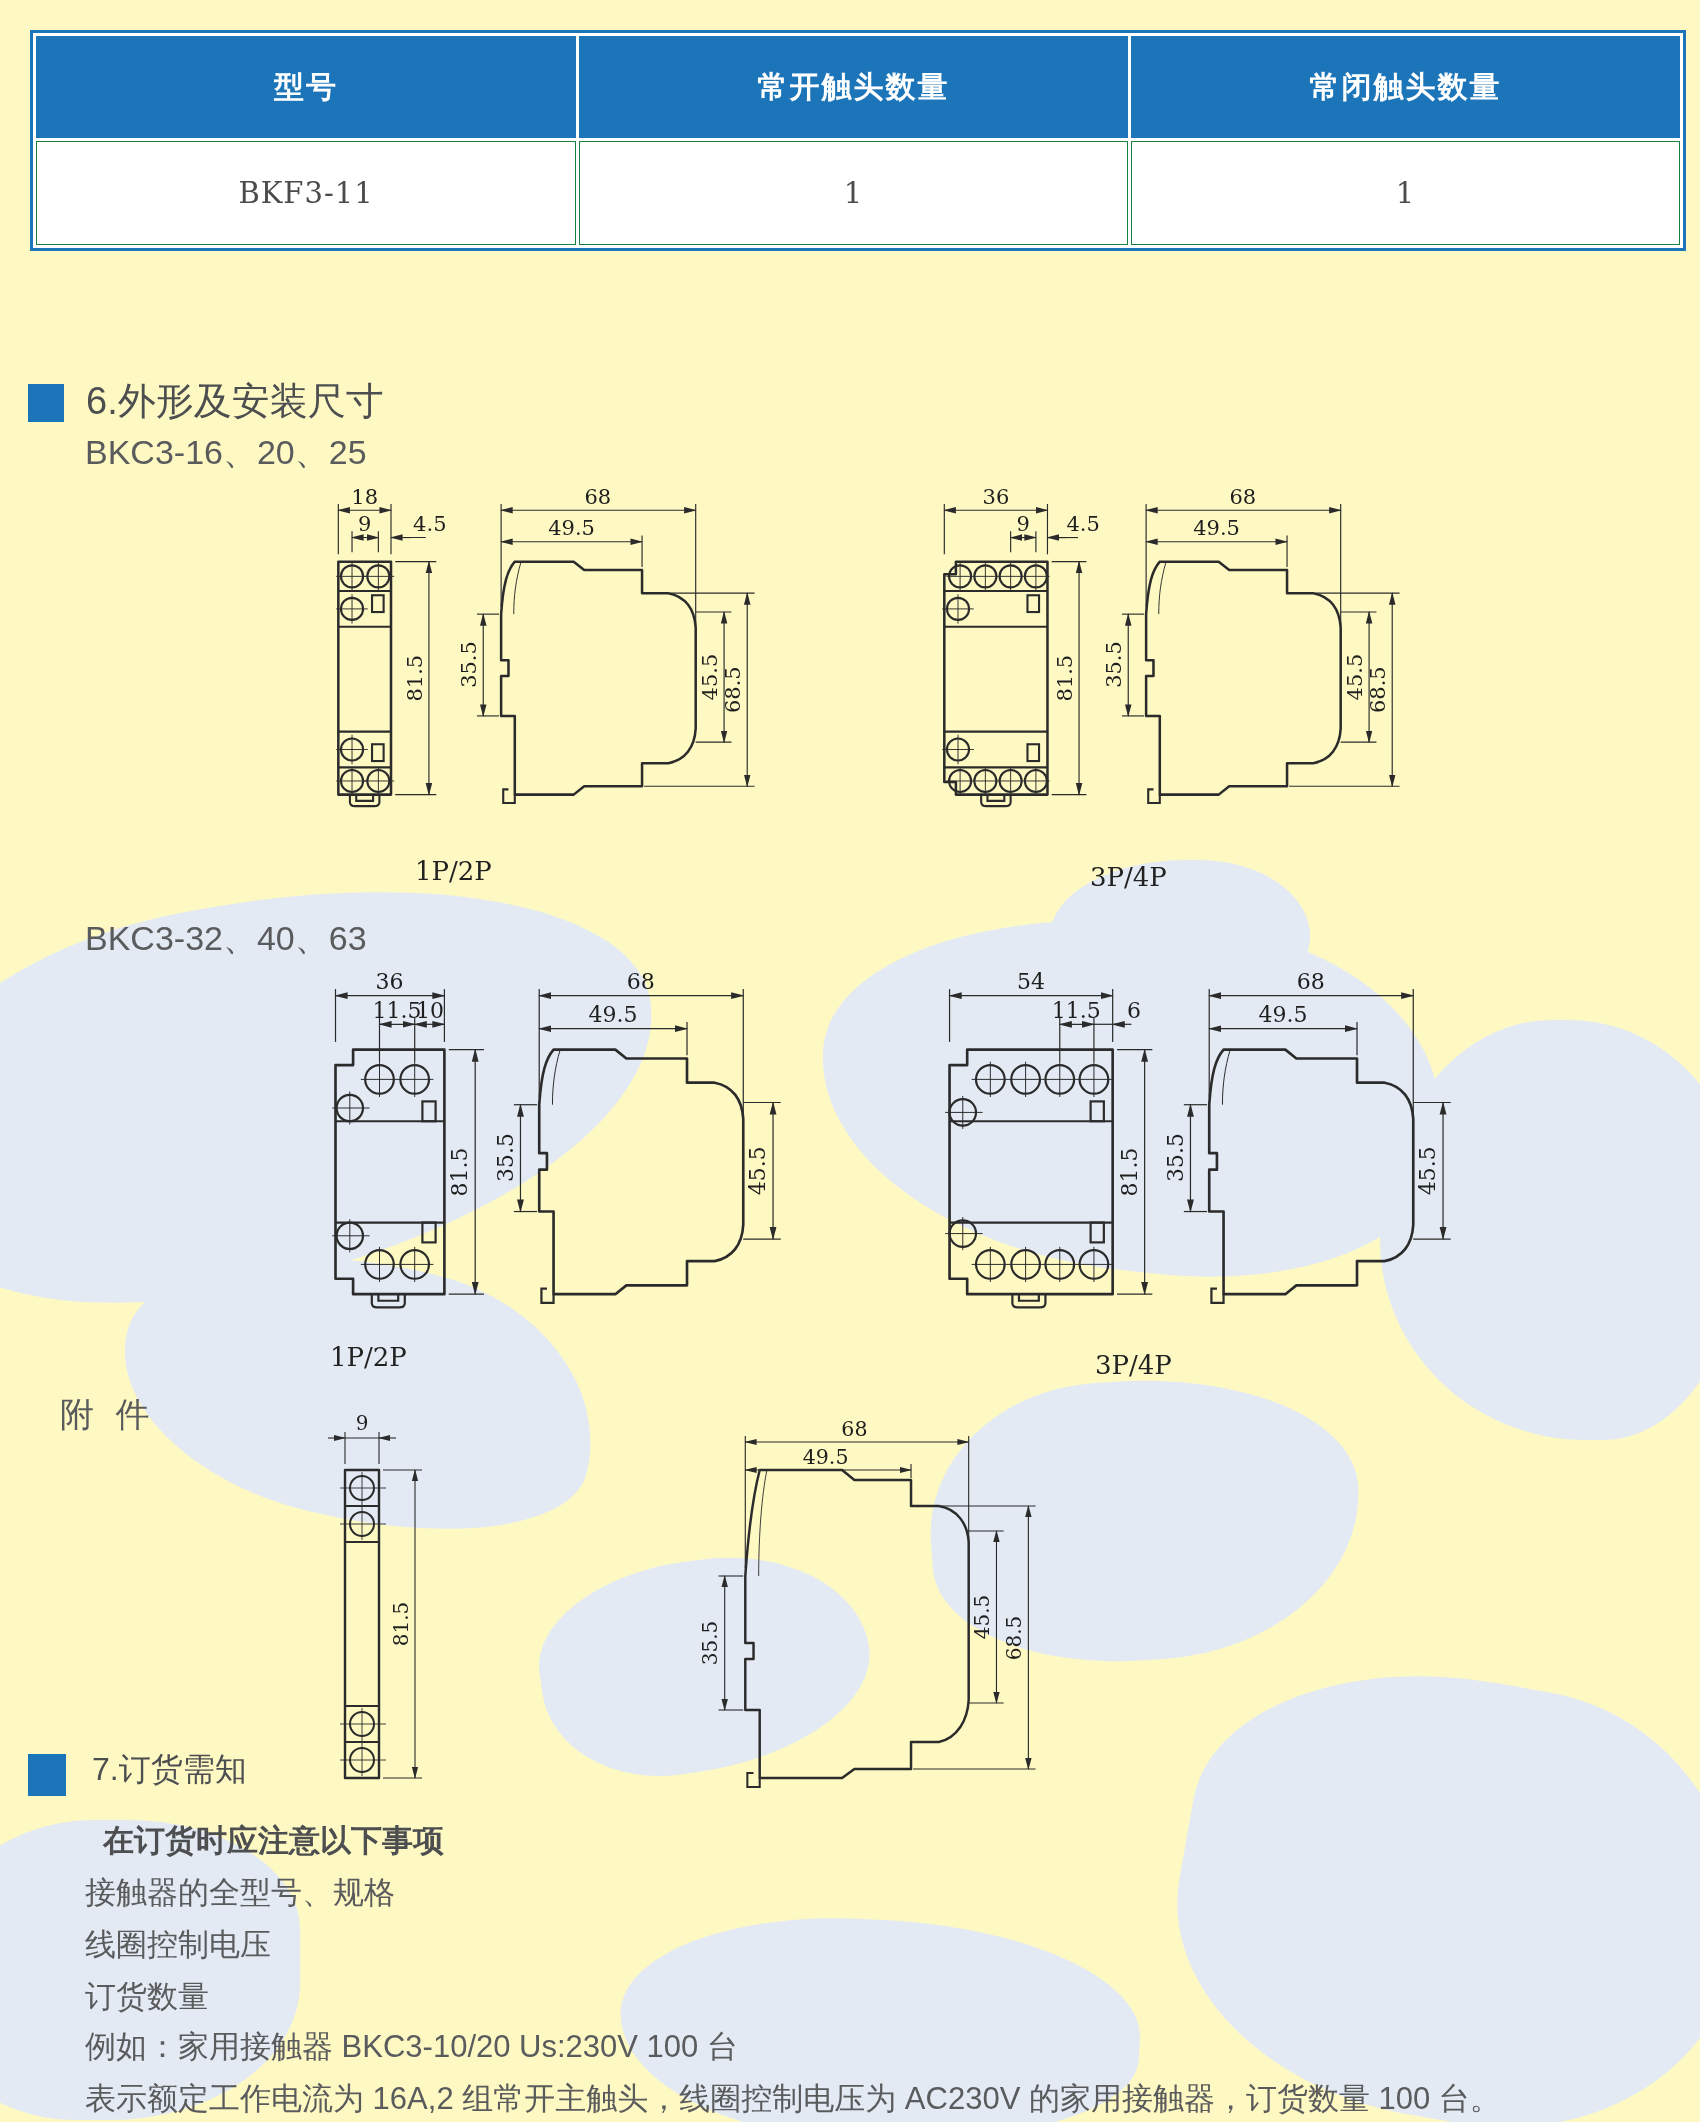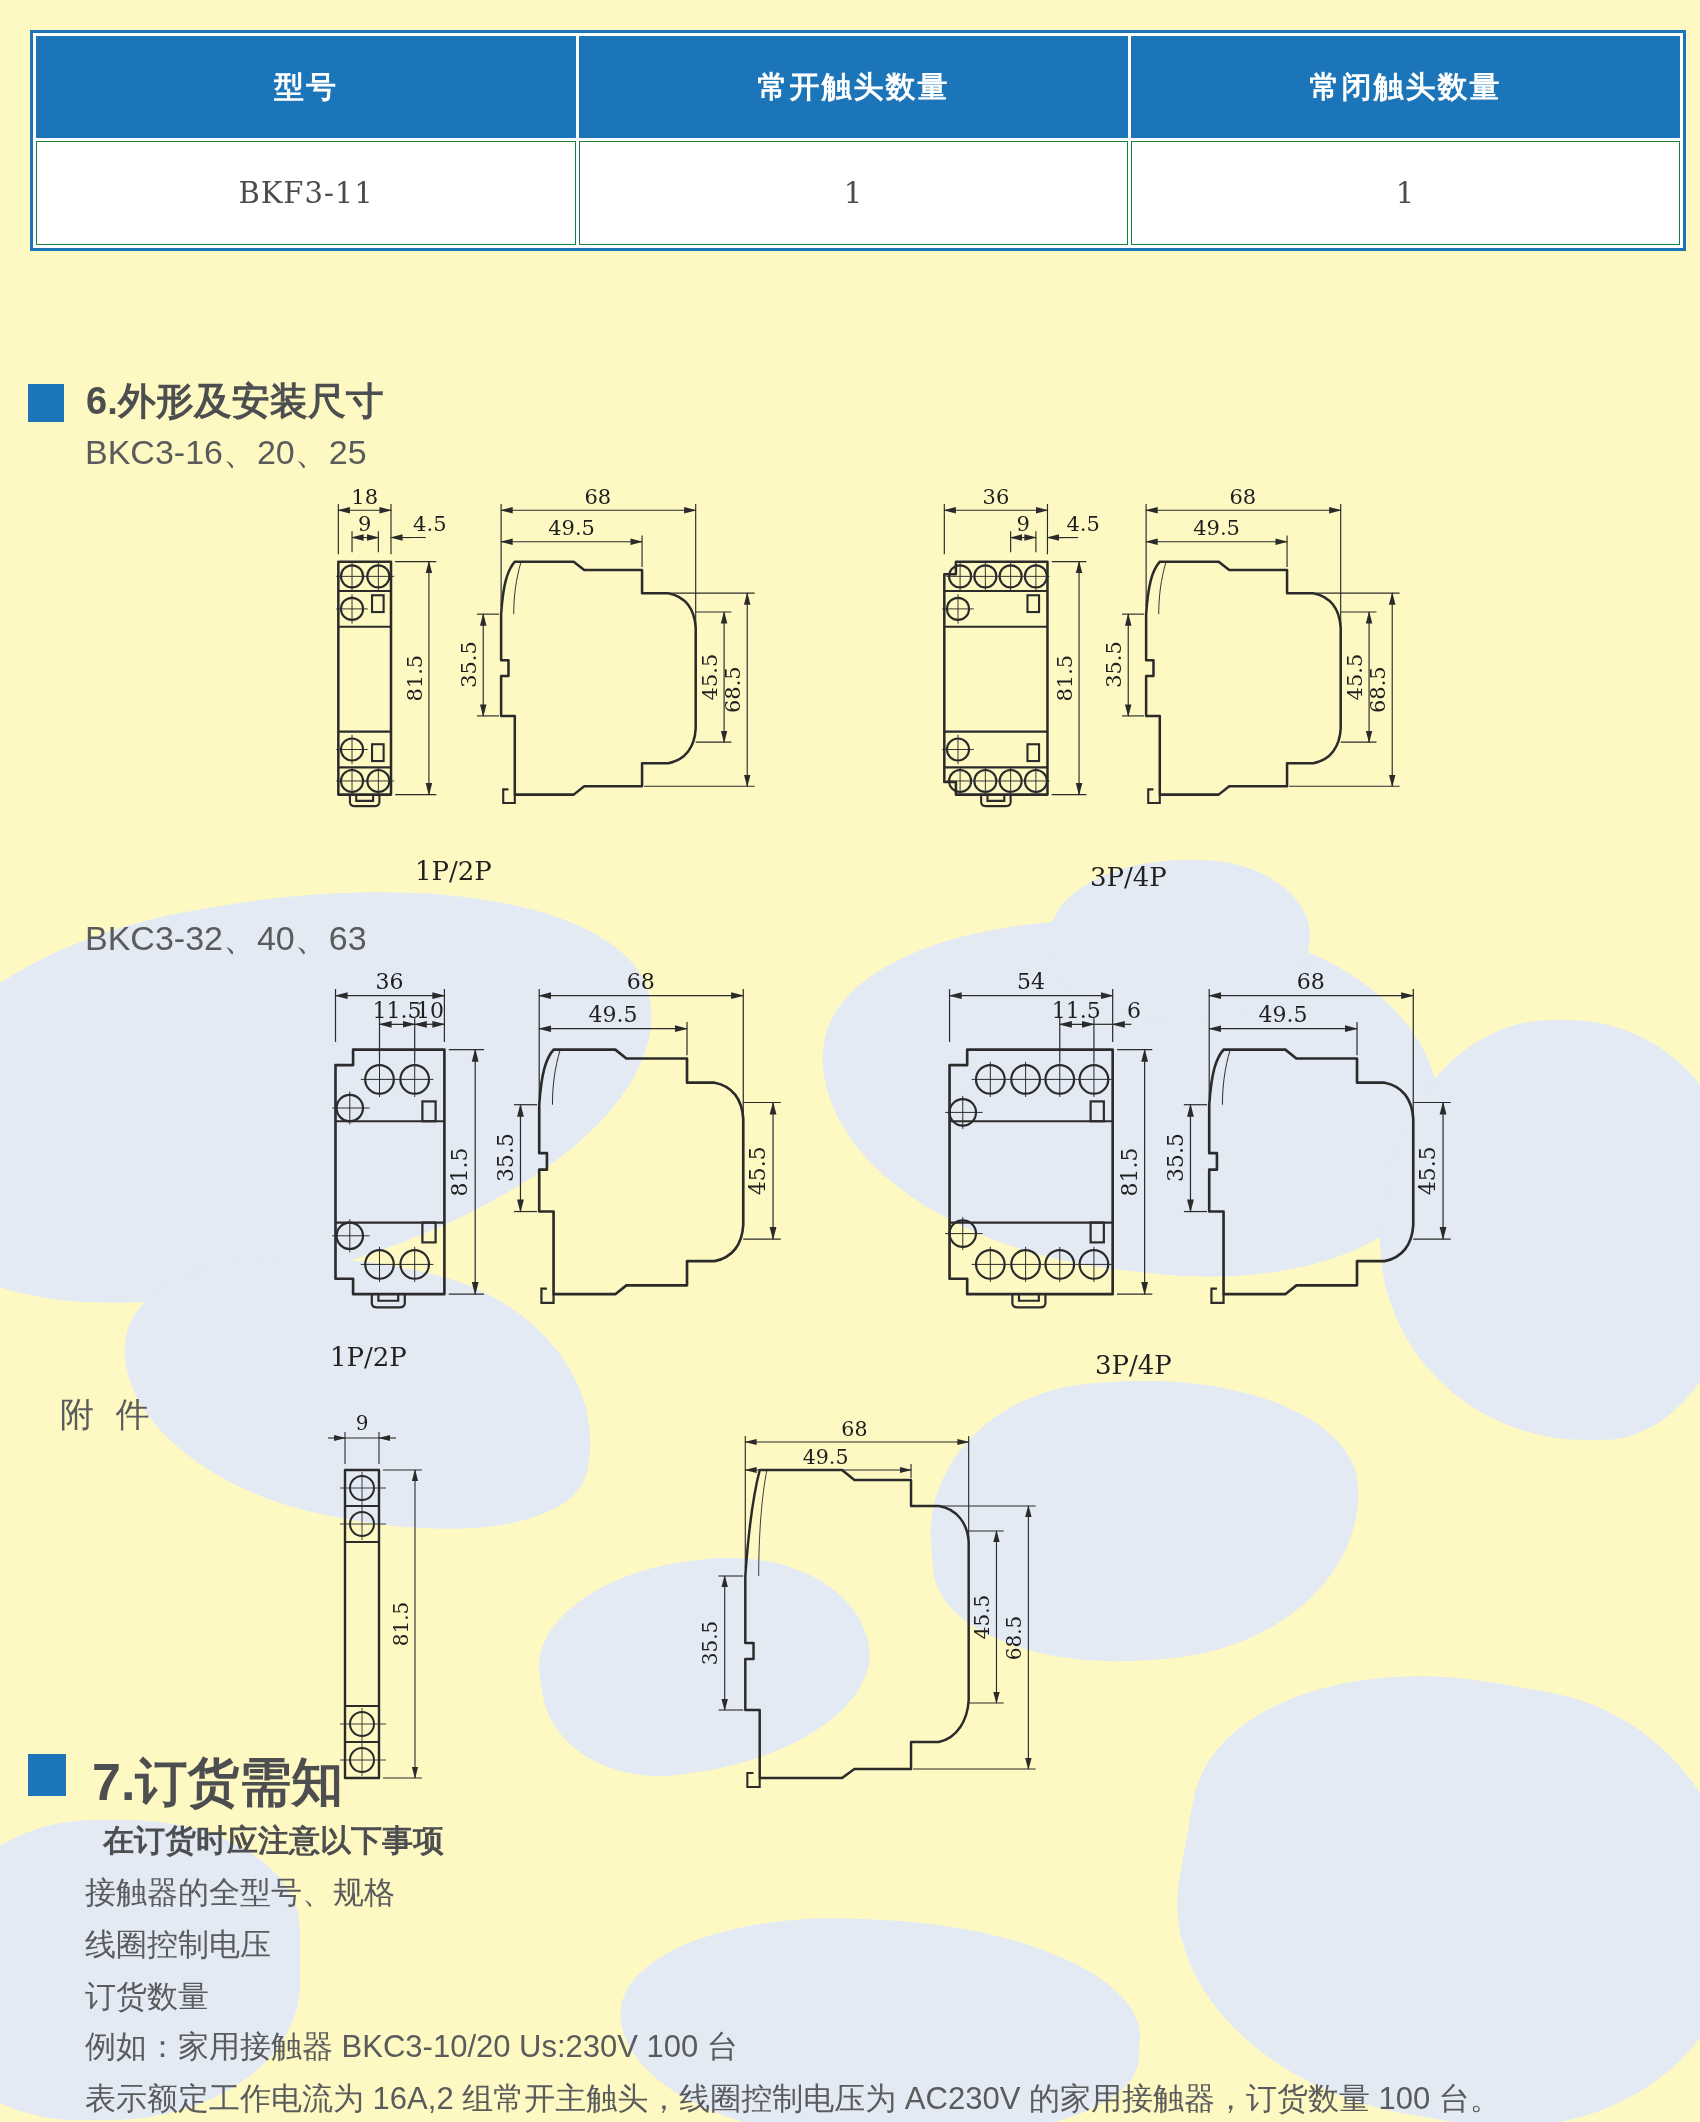--- a/index.html
+++ b/index.html
@@ -8,21 +8,21 @@
   
   .blob{position:absolute;background:#e3eaf4;z-index:0}
   
   .spec-table{border-collapse:separate;border-spacing:3px;border:3px solid #1c75b9;background:#fff;
               table-layout:fixed;width:1645px}
   .spec-table th{background:#1c75b9;color:#fff;font-size:30px;font-weight:bold;height:100px;letter-spacing:2px}
   .spec-table td{border:1px solid #15803d;height:100px;text-align:center;
                  font-family:"DejaVu Serif",serif;font-size:29px;color:#4b4b4d;letter-spacing:1px;background:#fff}
   
   .bullet{position:absolute;width:36px;height:38px;background:#1c75b9}
-  .h-title{position:absolute;font-weight:bold;color:#4d4e50;white-space:nowrap}
+  .h-title{position:absolute;font-weight:normal;color:#4d4e50;white-space:nowrap}
   .series{position:absolute;font-size:34px;color:#5a5b5d;white-space:nowrap}
   .pole-label{position:absolute;font-family:"DejaVu Serif",serif;font-size:26px;color:#222;
               width:120px;text-align:left;white-space:nowrap}
   .note{position:absolute;font-size:31px;color:#5a5b5d;white-space:nowrap}
   .note-bold{font-weight:bold;color:#4d4e50}
   
   svg.draw{position:absolute;z-index:1;overflow:visible}
   .ol{fill:none;stroke:#2b2b2b;stroke-width:2.4;stroke-linejoin:round}
   .ol2{fill:none;stroke:#2b2b2b;stroke-width:2}
   .xh{fill:none;stroke:#2b2b2b;stroke-width:0.9}
@@ -451,21 +451,21 @@
     <text class="dim" x="112" y="64" text-anchor="middle">49.5</text>
     <text class="dim" x="7" y="243" text-anchor="middle" transform="rotate(-90 7 243)">35.5</text>
     <text class="dim" x="271" y="217" text-anchor="middle" transform="rotate(-90 271 217)">45.5</text>
     <text class="dim" x="302" y="238" text-anchor="middle" transform="rotate(-90 302 238)">68.5</text>
     <path class="ol" d="M48,70 H128 L140,80 H195 V106 H222 C240,109 250,124 251,142 V300 C250,320 240,338 222,342 H195 V369 H140 L128,378 H48 V310 H34 V259 H42 V243 H34 V176 C37,132 41,98 48,70 Z"></path>
     <path class="ol2" d="M48,378 V387 H36 V373 H42"></path>
     <path class="xh" d="M55,70 C50,95 47,135 47,176"></path>
   </svg>
 
   <div class="bullet z1" style="left:28px;top:1754px;width:38px;height:42px"></div>
-  <div class="h-title z1" style="left:92px;top:1748px;font-size:52px">7.订货需知</div>
+  <div class="h-title z1" style="left:92px;top:1748px;font-size:32px">7.订货需知</div>
 
   <div class="note note-bold z1" style="left:103px;top:1820px">在订货时应注意以下事项</div>
   <div class="note z1" style="left:85px;top:1872px">接触器的全型号、规格</div>
   <div class="note z1" style="left:85px;top:1924px">线圈控制电压</div>
   <div class="note z1" style="left:85px;top:1976px">订货数量</div>
   <div class="note z1" style="left:85px;top:2026px">例如：家用接触器 BKC3-10/20  Us:230V  100 台</div>
   <div class="note z1" style="left:85px;top:2078px">表示额定工作电流为 16A,2 组常开主触头，线圈控制电压为 AC230V 的家用接触器，订货数量 100 台。</div>
 
 </div>
 

